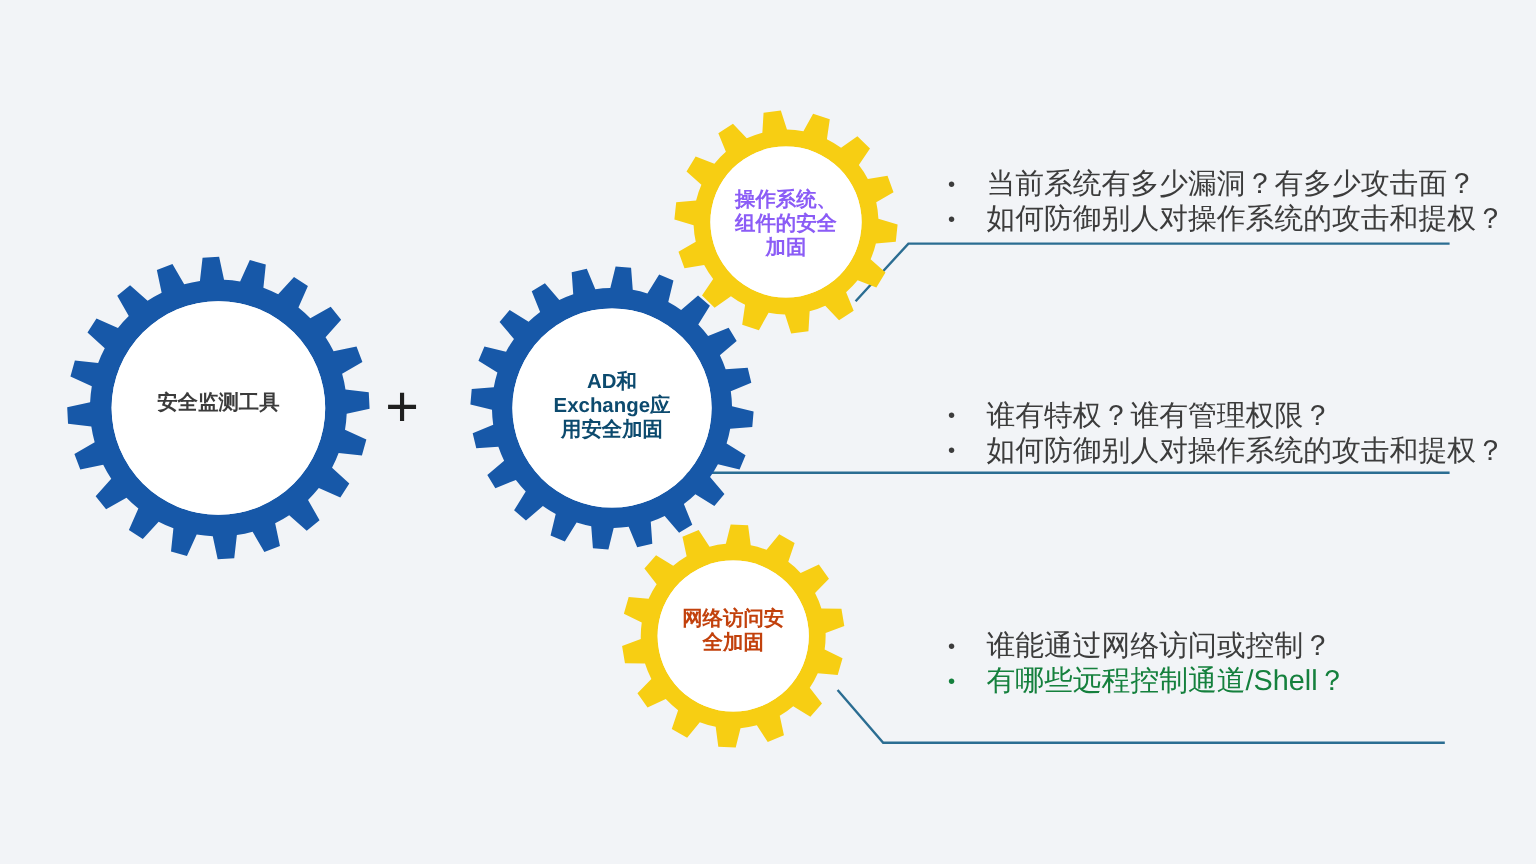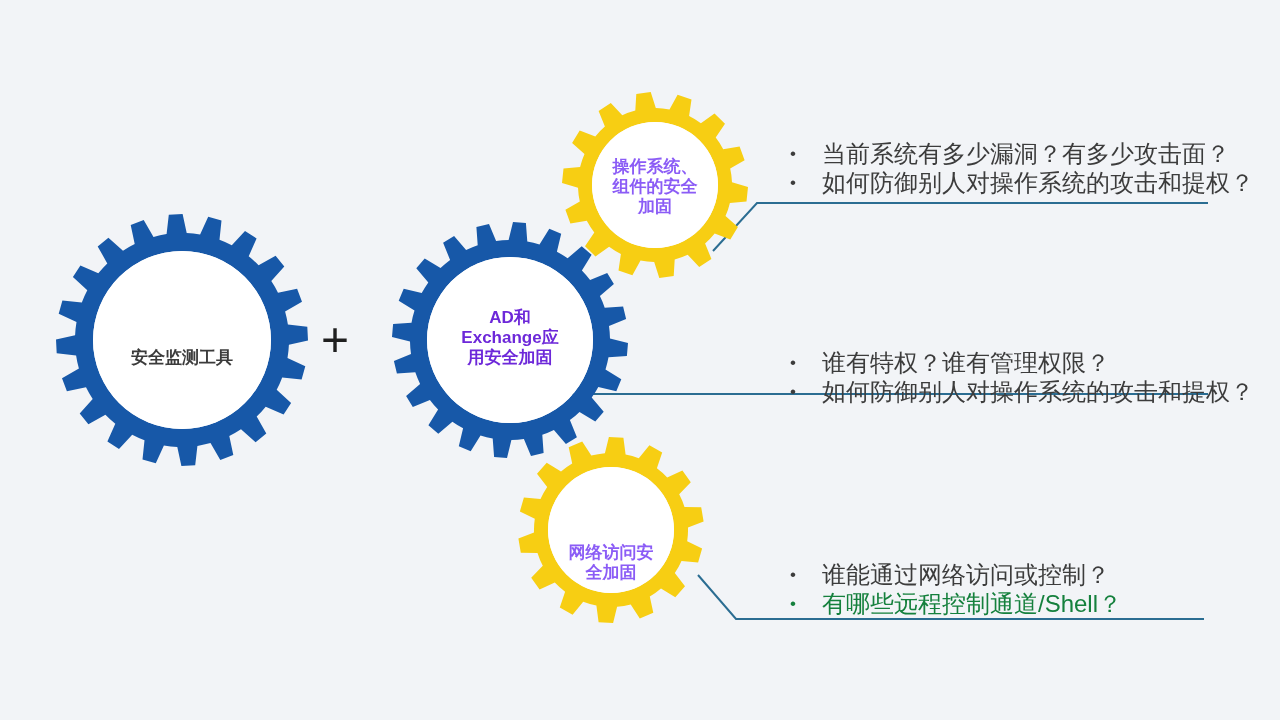--- a/index.html
+++ b/index.html
@@ -7,36 +7,36 @@
     width:1280px;height:720px;overflow:hidden;
     font-family:"Liberation Sans","DejaVu Sans",sans-serif;
   }
   .stage{position:relative;width:1280px;height:720px;}
   svg.layer{position:absolute;left:0;top:0;}
   .gear-label{
     position:absolute;display:flex;align-items:center;justify-content:center;
     text-align:center;font-weight:700;white-space:pre-line;
     font-size:17px;line-height:20px;letter-spacing:0;
   }
-  #lbl-left  {left:82px;  top:336px; width:200px; height:44px;text-align:center;}
+  #lbl-left  {left:82px;  top:314px; width:200px; height:44px;text-align:center;}
   #lbl-center{left:410px; top:306px; width:200px; height:64px;}
   #lbl-top   {left:555px; top:155px; width:200px; height:64px;}
   #lbl-bottom{left:511px; top:504px; width:200px; height:44px;}
   .plus{
     position:absolute;left:306px;top:305px;width:58px;height:68px;
     display:flex;align-items:center;justify-content:center;
     font-size:48px;font-weight:400;
   }
   ul.bullets{
     position:absolute;left:784px;width:470px;
     margin:0;padding:0;list-style:none;
   }
   #bullets-0{top:139px;}
   #bullets-1{top:332px;}
-  #bullets-2{top:560px;}
+  #bullets-2{top:524px;}
   ul.bullets li{
     position:relative;padding-left:38px;
     font-size:24px;line-height:29px;white-space:nowrap;
   }
   ul.bullets li::before{
     content:"\2022";
     position:absolute;left:6px;top:0;font-size:17px;
   }
 </style>
 </head>
@@ -59,35 +59,35 @@
     <path id="gear-bottom" class="gear-yellow" fill-rule="evenodd" fill="#F7CE13" d="M687.2 541.2L702.1 548.6L698.1 562.6L681.5 561.0A77 77 0 0 1 674.8 573.1L685.0 586.3L675.3 597.2L661.0 588.5A77 77 0 0 1 649.8 596.5L653.3 612.8L639.8 618.4L630.7 604.4A77 77 0 0 1 617.1 606.8L613.1 623.0L598.6 622.2L596.4 605.6A77 77 0 0 1 583.2 601.8L572.6 614.7L559.8 607.6L565.1 591.8A77 77 0 0 1 554.8 582.6L539.6 589.6L531.2 577.7L542.8 565.8A77 77 0 0 1 537.5 553.0L520.8 552.8L518.4 538.4L534.0 532.6A77 77 0 0 1 534.8 518.8L519.9 511.4L523.9 497.4L540.5 499.0A77 77 0 0 1 547.2 486.9L537.0 473.7L546.7 462.8L561.0 471.5A77 77 0 0 1 572.2 463.5L568.7 447.2L582.2 441.6L591.3 455.6A77 77 0 0 1 604.9 453.2L608.9 437.0L623.4 437.8L625.6 454.4A77 77 0 0 1 638.8 458.2L649.4 445.3L662.2 452.4L656.9 468.2A77 77 0 0 1 667.2 477.4L682.4 470.4L690.8 482.3L679.2 494.2A77 77 0 0 1 684.5 507.0L701.2 507.2L703.6 521.6L688.0 527.4A77 77 0 0 1 687.2 541.2ZM674.0 530.0A63 63 0 1 0 548.0 530.0A63 63 0 1 0 674.0 530.0Z"></path>
     <circle id="face-bottom" cx="611" cy="530" r="63" fill="#FFFFFF"></circle>
 
     <path id="gear-left" class="gear-blue" fill-rule="evenodd" fill="#1758A8" d="M287.9 324.6L307.3 326.8L308.0 340.6L288.9 344.7A107 107 0 0 1 287.5 358.1L305.3 366.2L301.6 379.5L282.2 377.5A107 107 0 0 1 276.7 389.8L291.1 403.0L283.6 414.6L265.7 406.7A107 107 0 0 1 256.7 416.6L266.3 433.6L255.6 442.3L241.0 429.3A107 107 0 0 1 229.3 436.0L233.3 455.1L220.3 460.0L210.5 443.1A107 107 0 0 1 197.4 445.9L195.2 465.3L181.4 466.0L177.3 446.9A107 107 0 0 1 163.9 445.5L155.8 463.3L142.5 459.6L144.5 440.2A107 107 0 0 1 132.2 434.7L119.0 449.1L107.4 441.6L115.3 423.7A107 107 0 0 1 105.4 414.7L88.4 424.3L79.7 413.6L92.7 399.0A107 107 0 0 1 86.0 387.3L66.9 391.3L62.0 378.3L78.9 368.5A107 107 0 0 1 76.1 355.4L56.7 353.2L56.0 339.4L75.1 335.3A107 107 0 0 1 76.5 321.9L58.7 313.8L62.4 300.5L81.8 302.5A107 107 0 0 1 87.3 290.2L72.9 277.0L80.4 265.4L98.3 273.3A107 107 0 0 1 107.3 263.4L97.7 246.4L108.4 237.7L123.0 250.7A107 107 0 0 1 134.7 244.0L130.7 224.9L143.7 220.0L153.5 236.9A107 107 0 0 1 166.6 234.1L168.8 214.7L182.6 214.0L186.7 233.1A107 107 0 0 1 200.1 234.5L208.2 216.7L221.5 220.4L219.5 239.8A107 107 0 0 1 231.8 245.3L245.0 230.9L256.6 238.4L248.7 256.3A107 107 0 0 1 258.6 265.3L275.6 255.7L284.3 266.4L271.3 281.0A107 107 0 0 1 278.0 292.7L297.1 288.7L302.0 301.7L285.1 311.5A107 107 0 0 1 287.9 324.6ZM271.0 340.0A89 89 0 1 0 93.0 340.0A89 89 0 1 0 271.0 340.0Z"></path>
     <circle id="face-left" cx="182" cy="340" r="89" fill="#FFFFFF"></circle>
   </svg>
 
   <div class="plus" style="color: rgb(31, 31, 31);">+</div>
 
   <div class="gear-label" id="lbl-left" style="color: rgb(59, 59, 59);">安全监测工具</div>
-  <div class="gear-label" id="lbl-center" style="color: #6d28d9;">AD和
+  <div class="gear-label" id="lbl-center" style="color: #0c4a6e;">AD和
 Exchange应
 用安全加固</div>
   <div class="gear-label" id="lbl-top" style="color: #8b5cf6;">操作系统、
 组件的安全
 加固</div>
-  <div class="gear-label" id="lbl-bottom" style="color: #8b5cf6; margin-top: 37px;">网络访问安
+  <div class="gear-label" id="lbl-bottom" style="color: #c2410c;">网络访问安
 全加固</div>
 
   <ul class="bullets" id="bullets-0">
     <li style="color: rgb(60, 60, 60);">当前系统有多少漏洞？有多少攻击面？</li>
     <li style="color: rgb(60, 60, 60);">如何防御别人对操作系统的攻击和提权？</li>
   </ul>
   <ul class="bullets" id="bullets-1">
-    <li style="color: rgb(60, 60, 60); margin-top: 16px;">谁有特权？谁有管理权限？</li>
+    <li style="color: rgb(60, 60, 60);">谁有特权？谁有管理权限？</li>
     <li style="color: rgb(60, 60, 60);">如何防御别人对操作系统的攻击和提权？</li>
   </ul>
   <ul class="bullets" id="bullets-2">
     <li style="color: rgb(60, 60, 60);">谁能通过网络访问或控制？</li>
     <li style="color: #15803d;">有哪些远程控制通道/Shell？</li>
   </ul>
 
 </div>
 
 </body></html>

